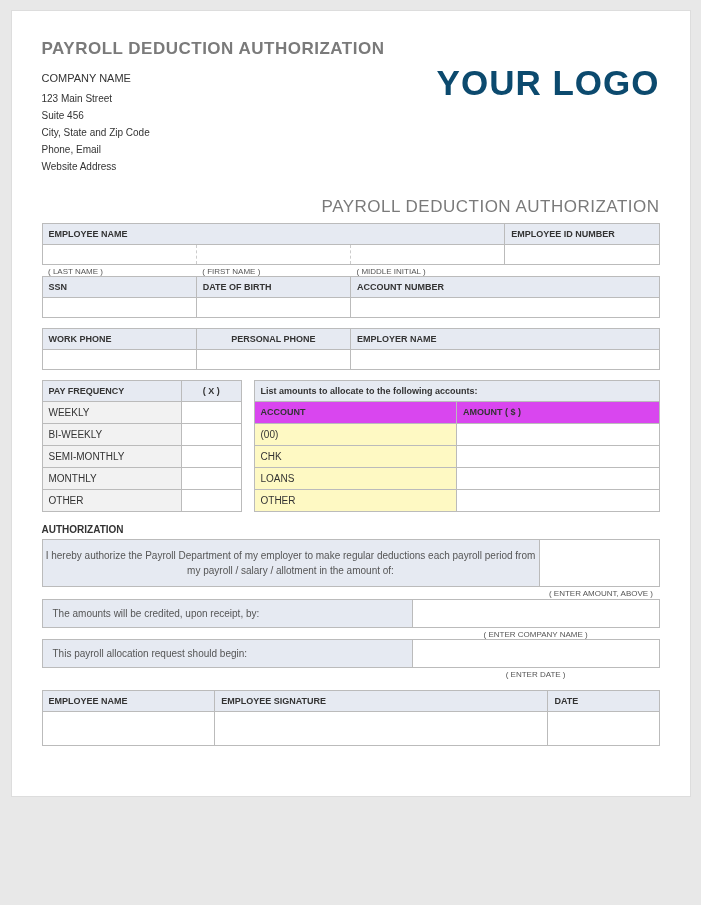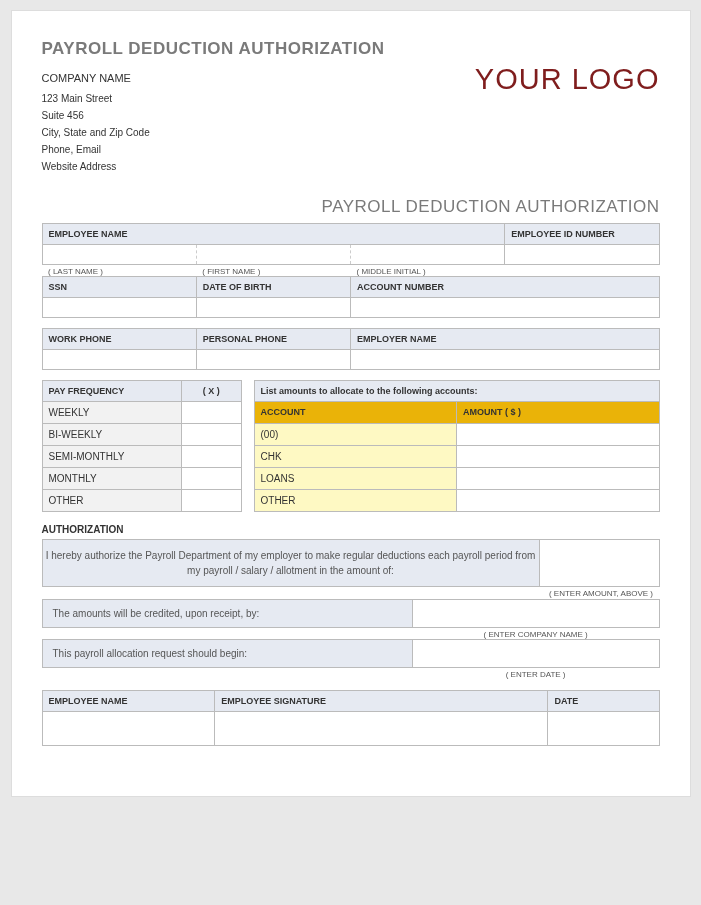--- a/index.html
+++ b/index.html
@@ -27,24 +27,24 @@
     margin-bottom: 10px;
   }
   .head-row {
     display: flex;
     justify-content: space-between;
     align-items: flex-start;
   }
   .company-block { line-height: 1.7; font-size: 10px; }
   .company-name { font-weight: normal; font-size: 11px; margin-bottom: 2px; }
   .logo {
-    font-size: 29px;
-    font-weight: normal;
+    font-size: 35px;
+    font-weight: bold;
     letter-spacing: 1px;
-    color: #7f1d1d;
+    color: #0c4a6e;
     margin-top: -6px;
   }
   .subtitle {
     text-align: right;
     font-size: 17px;
     letter-spacing: 0.5px;
     color: #7a7a7a;
     margin-top: 22px;
     margin-bottom: 6px;
   }
@@ -77,21 +77,21 @@
   .hint-right { text-align: right; }
   .section-gap { height: 10px; }
   .side-by-side {
     display: flex;
     gap: 12px;
     margin-top: 10px;
   }
   .freq-table { width: 200px; }
   .alloc-table { flex: 1; }
   .alloc-header th { background: #e6eaf2; }
-  .alloc-sub th { background: #eab308; }
+  .alloc-sub th { background: #d946ef; }
   .freq-header th { background: #e6eaf2; }
   .freq-col1 { width: 140px; }
   .freq-col2 { width: 60px; text-align: center; }
   .freq-row td:first-child { background: #f2f2f2; }
   .freq-row td { height: 22px; }
   .alloc-row td:first-child { background: #fef9c3; }
   .alloc-row td { height: 22px; }
   .auth-heading {
     font-weight: bold;
     font-size: 10px;
@@ -178,21 +178,21 @@
     </tr>
   </tbody>
     </table>
 
   <div class="section-gap"></div>
 
   <table>
     <tbody>
         <tr>
       <th style="width:25%;">WORK PHONE</th>
-      <th style="width:25%;">PERSONAL PHONE</th>
+      <th style="width:25%;text-align:center;">PERSONAL PHONE</th>
       <th>EMPLOYER NAME</th>
     </tr>
     <tr>
       <td></td>
       <td></td>
       <td></td>
     </tr>
   </tbody>
     </table>
 

